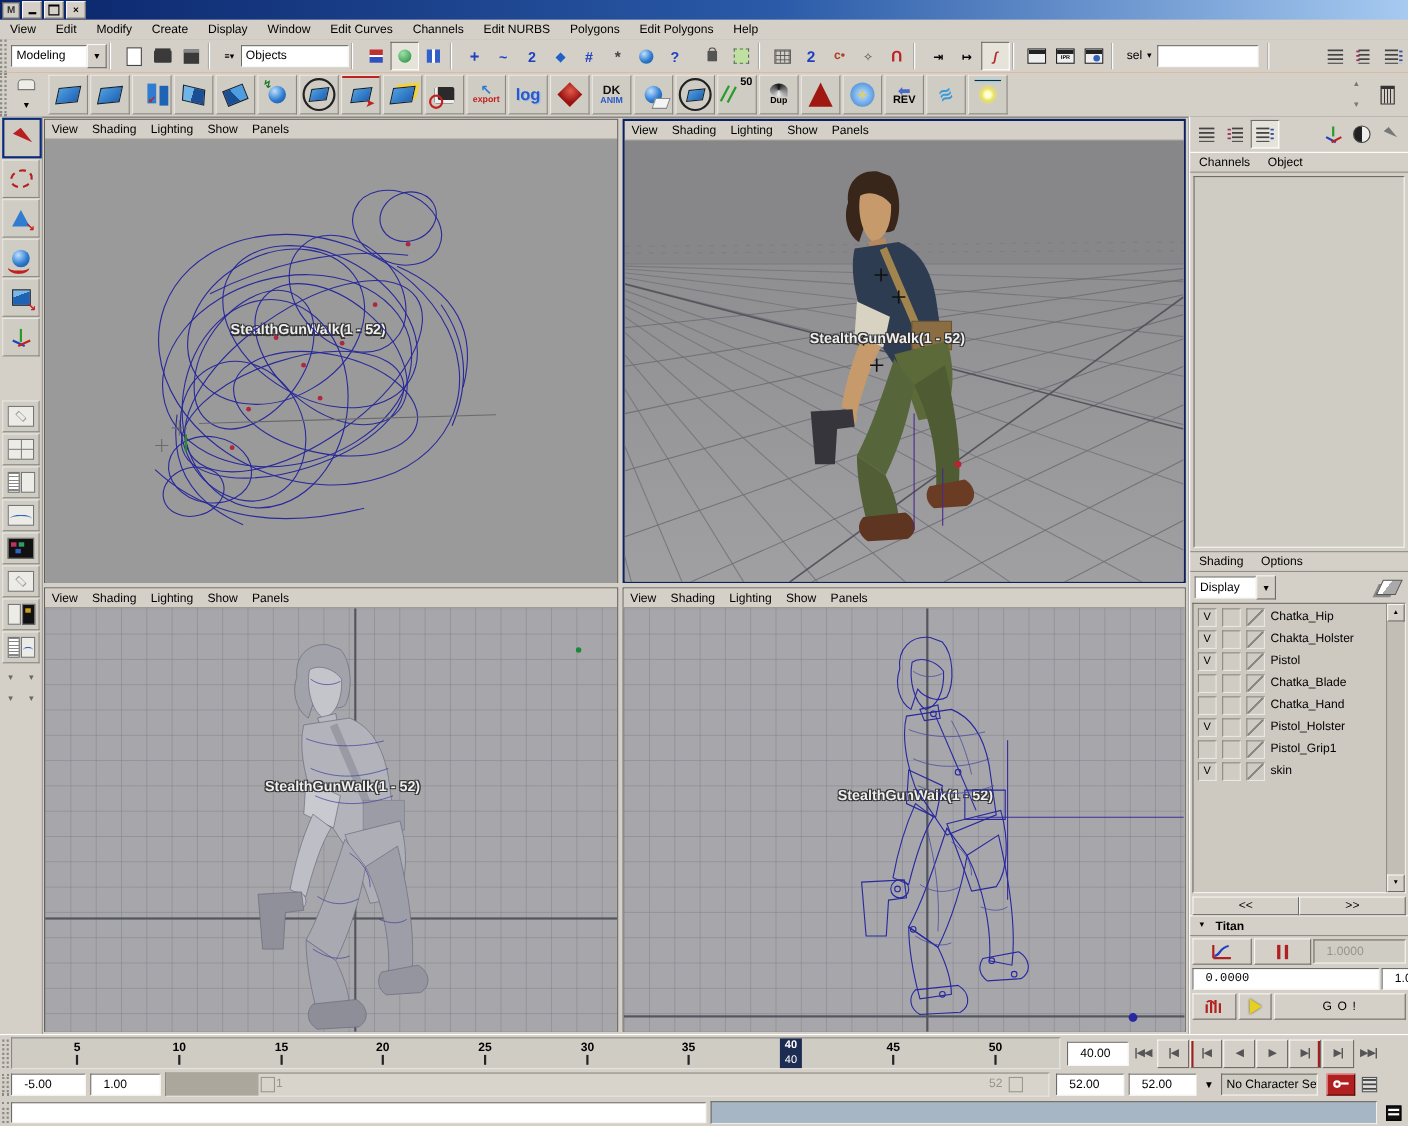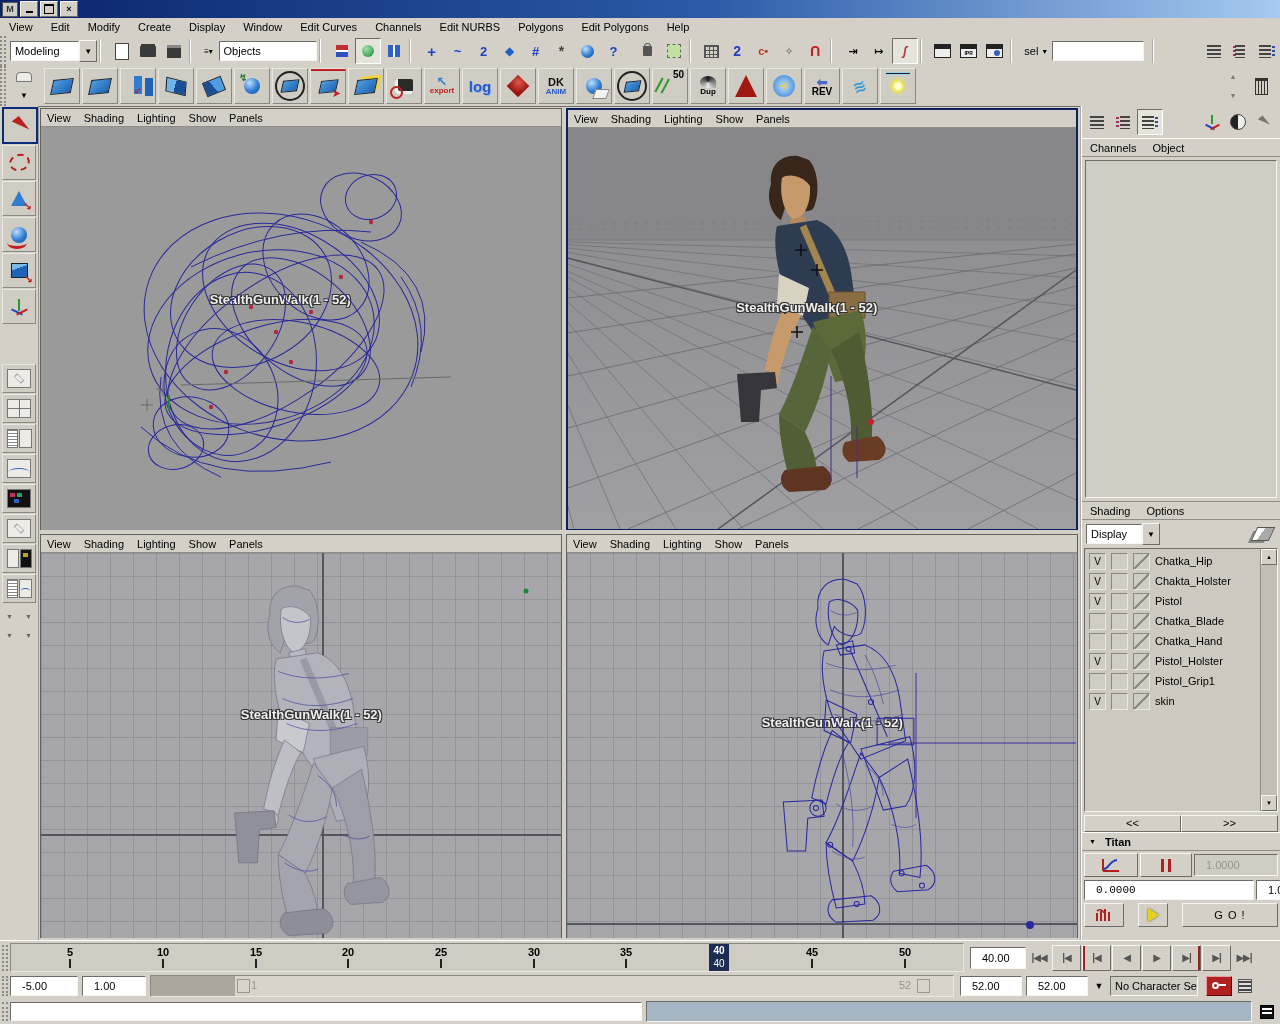--- a/index.html
+++ b/index.html
@@ -810,21 +810,21 @@
     <span class="out" style="width:50px;height:22px;display:flex;align-items:center;justify-content:center;gap:4px">
         <i style="width:3px;height:13px;background:#b02020"></i>
         <i style="width:3px;height:13px;background:#b02020"></i>
       </span>
     <span class="fld" style="flex:1;height:22px;background:#cfccc4;color:#98948a;display:flex;align-items:center">1.0000</span>
   </div>
   <div class="row" style="height:22px;padding:0 2px;gap:2px">
     <input class="fld" style="flex: 1 1 0%; height: 20px; font-family: Liberation Mono, monospace;" value="0.0000">
     <input class="fld" style="flex: 1 1 0%; height: 20px;" value="1.0000">
   </div>
-  <div class="row" style="height:26px;padding:1px 2px;gap:14px">
+  <div class="row" style="height:26px;padding:1px 2px;gap:2px">
     <span class="out" style="width:38px;height:22px;display:flex;align-items:center;justify-content:center">
         <svg width="18" height="15">
           <path d="M2,13 v-8 M6,13 v-10 M10,13 v-12 M14,13 v-9" stroke="#b02020" stroke-width="2"></path>
           <path d="M2,3 q5,-3 7,2" stroke="#b02020" fill="none" stroke-width="1.5"></path>
         </svg>
       </span>
     <span class="out" style="width:28px;height:22px;display:flex;align-items:center;justify-content:center">
         <i style="width:0;height:0;border-top:7px solid transparent;border-bottom:7px solid transparent;border-left:11px solid #e8d020;filter:drop-shadow(0 0 1px #555)"></i>
       </span>
     <span class="out" style="flex:1;height:22px;display:flex;align-items:center;justify-content:center;letter-spacing:1px">G O !</span>

